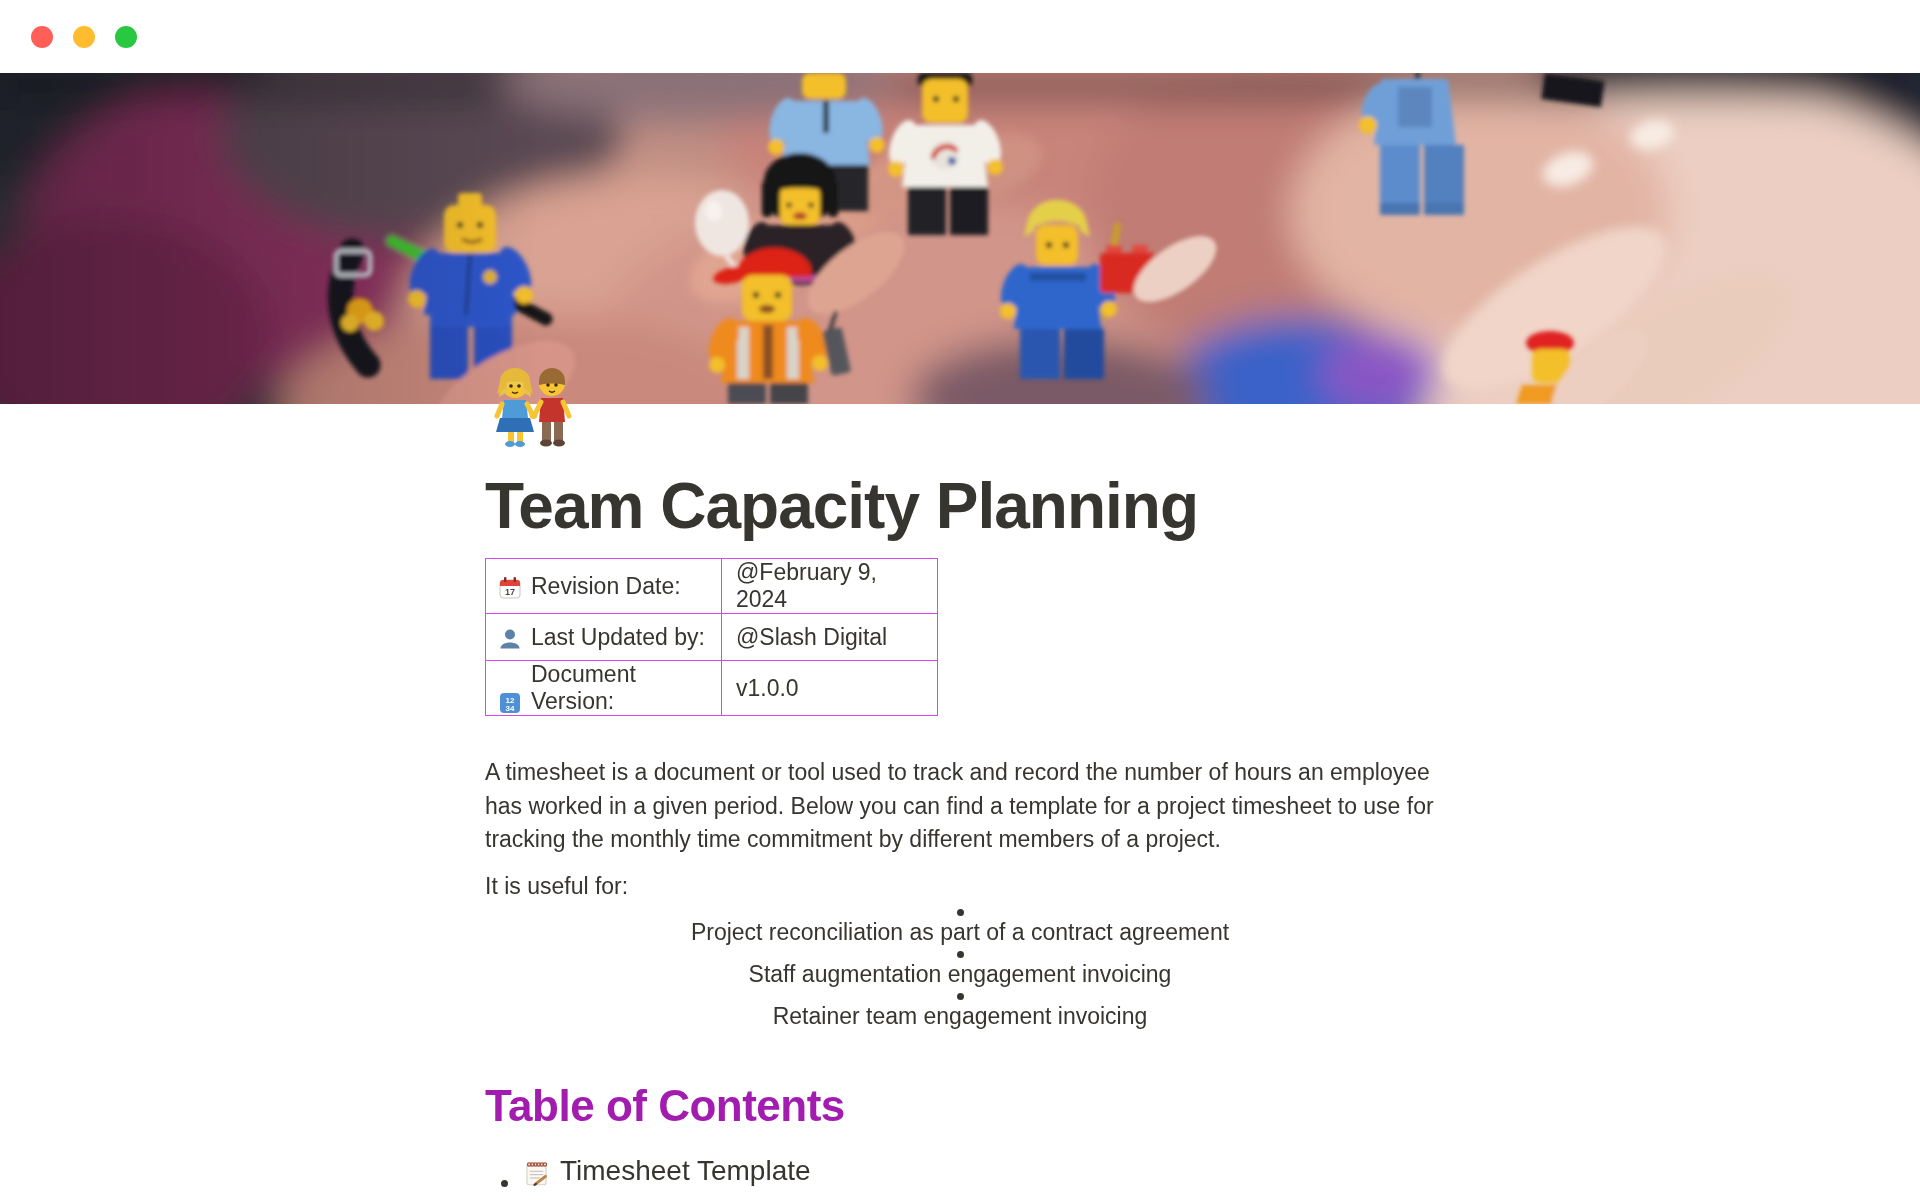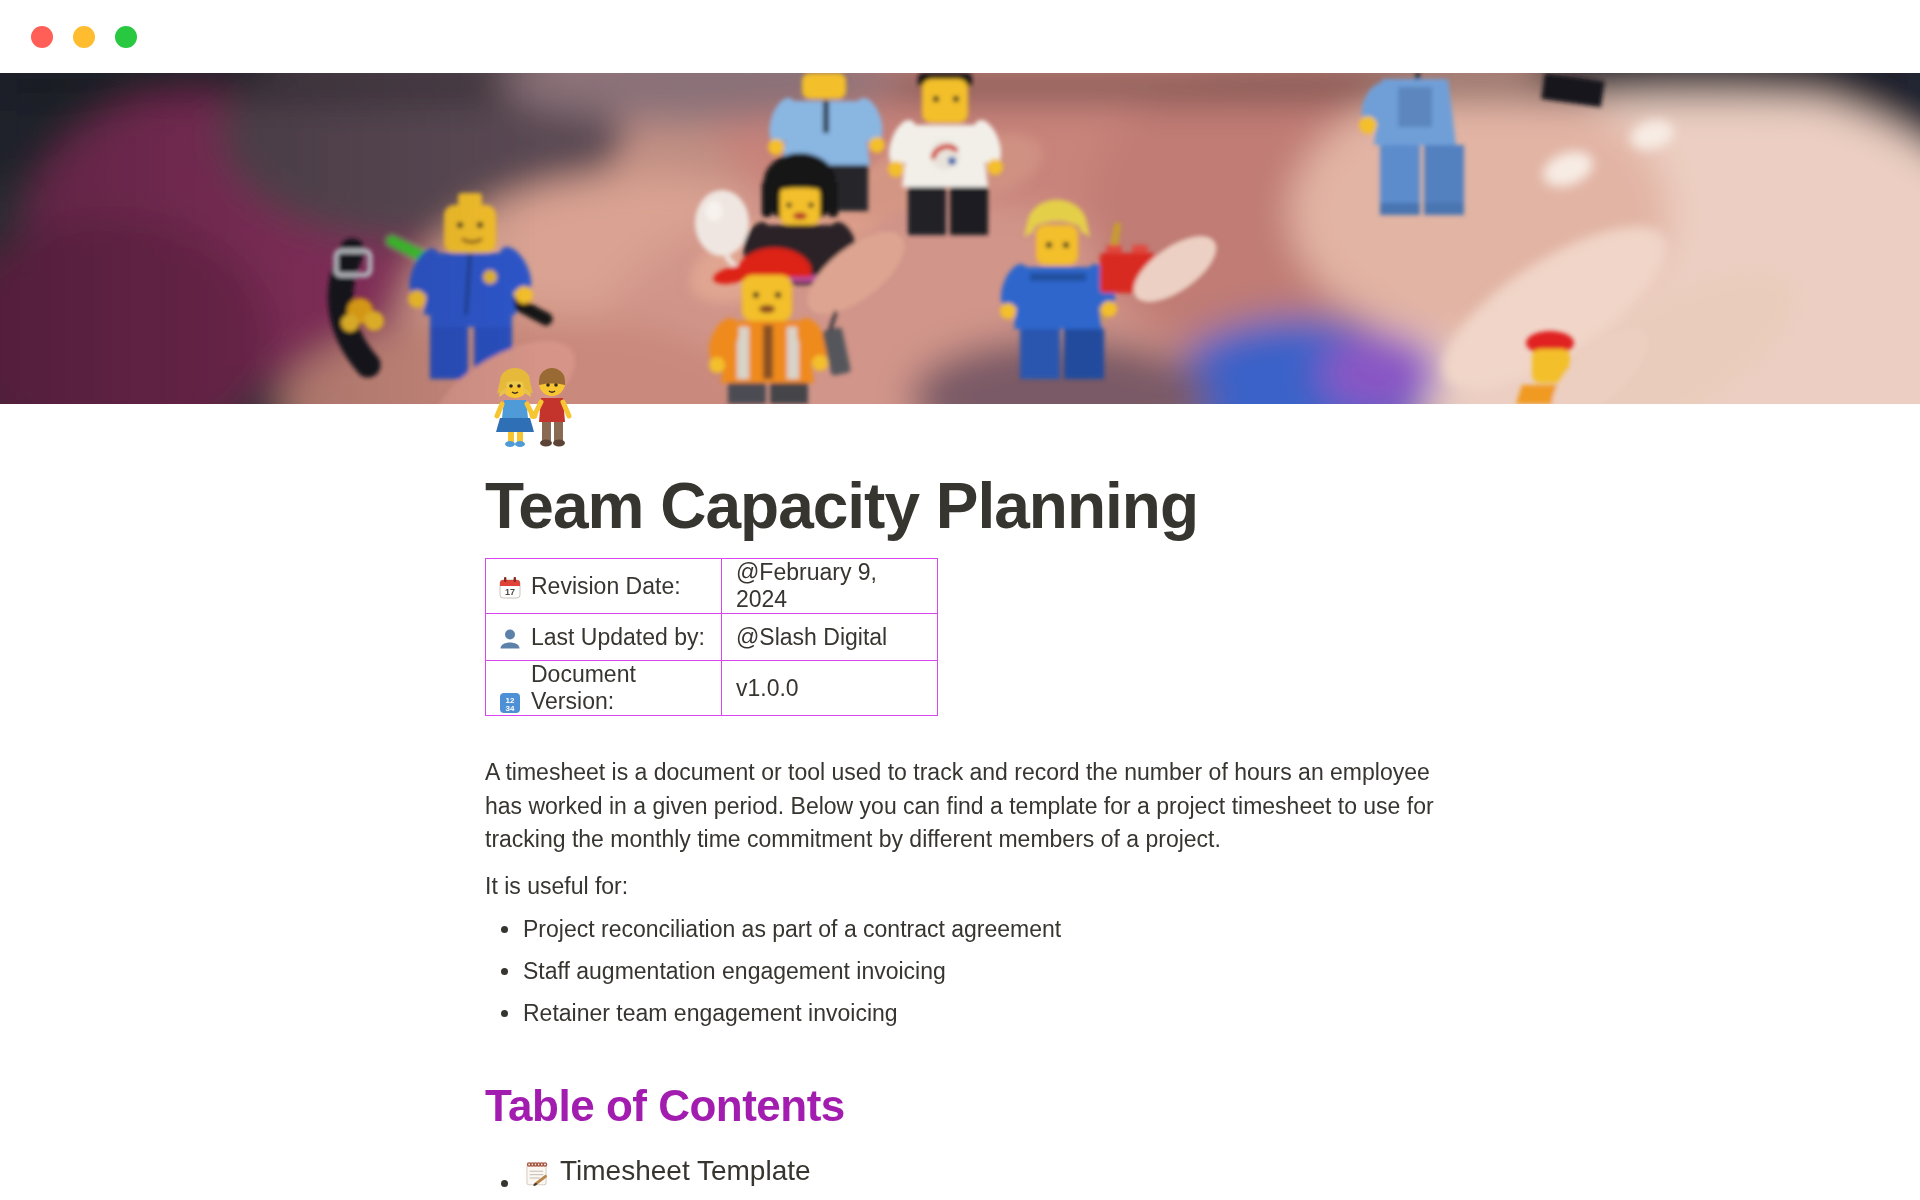--- a/index.html
+++ b/index.html
@@ -26,21 +26,21 @@
   .props{border-collapse:collapse;margin-top:14px;font-size:23px;color:#37352F;}
   .props td{border:1px solid #d946ef;height:46px;vertical-align:middle;}
   .props td.lbl{width:213px;padding:0 10px 0 12px;}
   .props td.val{width:187px;padding:0 14px 0 14px;}
   .cellwrap{display:flex;align-items:flex-end;gap:9px;}
   .mini-icon{width:24px;height:24px;flex:0 0 auto;}
   
   .intro{font-size:23px;line-height:33.5px;margin:40px 0 0 0;max-width:950px;}
   .useful{font-size:23px;line-height:33px;margin:13px 0 0 0;}
   ul.bullets{list-style:none;margin:6px 0 0 0;padding:0;}
-  ul.bullets li{display:flex;align-items:center;min-height:42px;font-size:23px;line-height:33px;}
+  ul.bullets li{display:flex;align-items:center;min-height:42px;font-size:23px;line-height:33px;flex-direction:column;}
   ul.bullets li .dotmark{width:7px;height:7px;border-radius:50%;background:#37352F;margin:0 15px 0 16px;flex:0 0 auto;}
   .toc-heading{font-size:44px;line-height:54px;font-weight:700;margin:44px 0 10px 0;color:#a21caf;letter-spacing:-0.5px;}
   ul.toc{list-style:none;margin:0;padding:0;}
   ul.toc li{display:flex;align-items:flex-end;min-height:44px;font-size:28px;line-height:33px;}
   ul.toc li .dotmark{width:7px;height:7px;border-radius:50%;background:#37352F;margin:0 15px 0 16px;flex:0 0 auto;}
   ul.toc .toc-icon{width:27px;height:27px;margin-right:10px;flex:0 0 auto;}
 </style>
 </head>
 <body>
 

